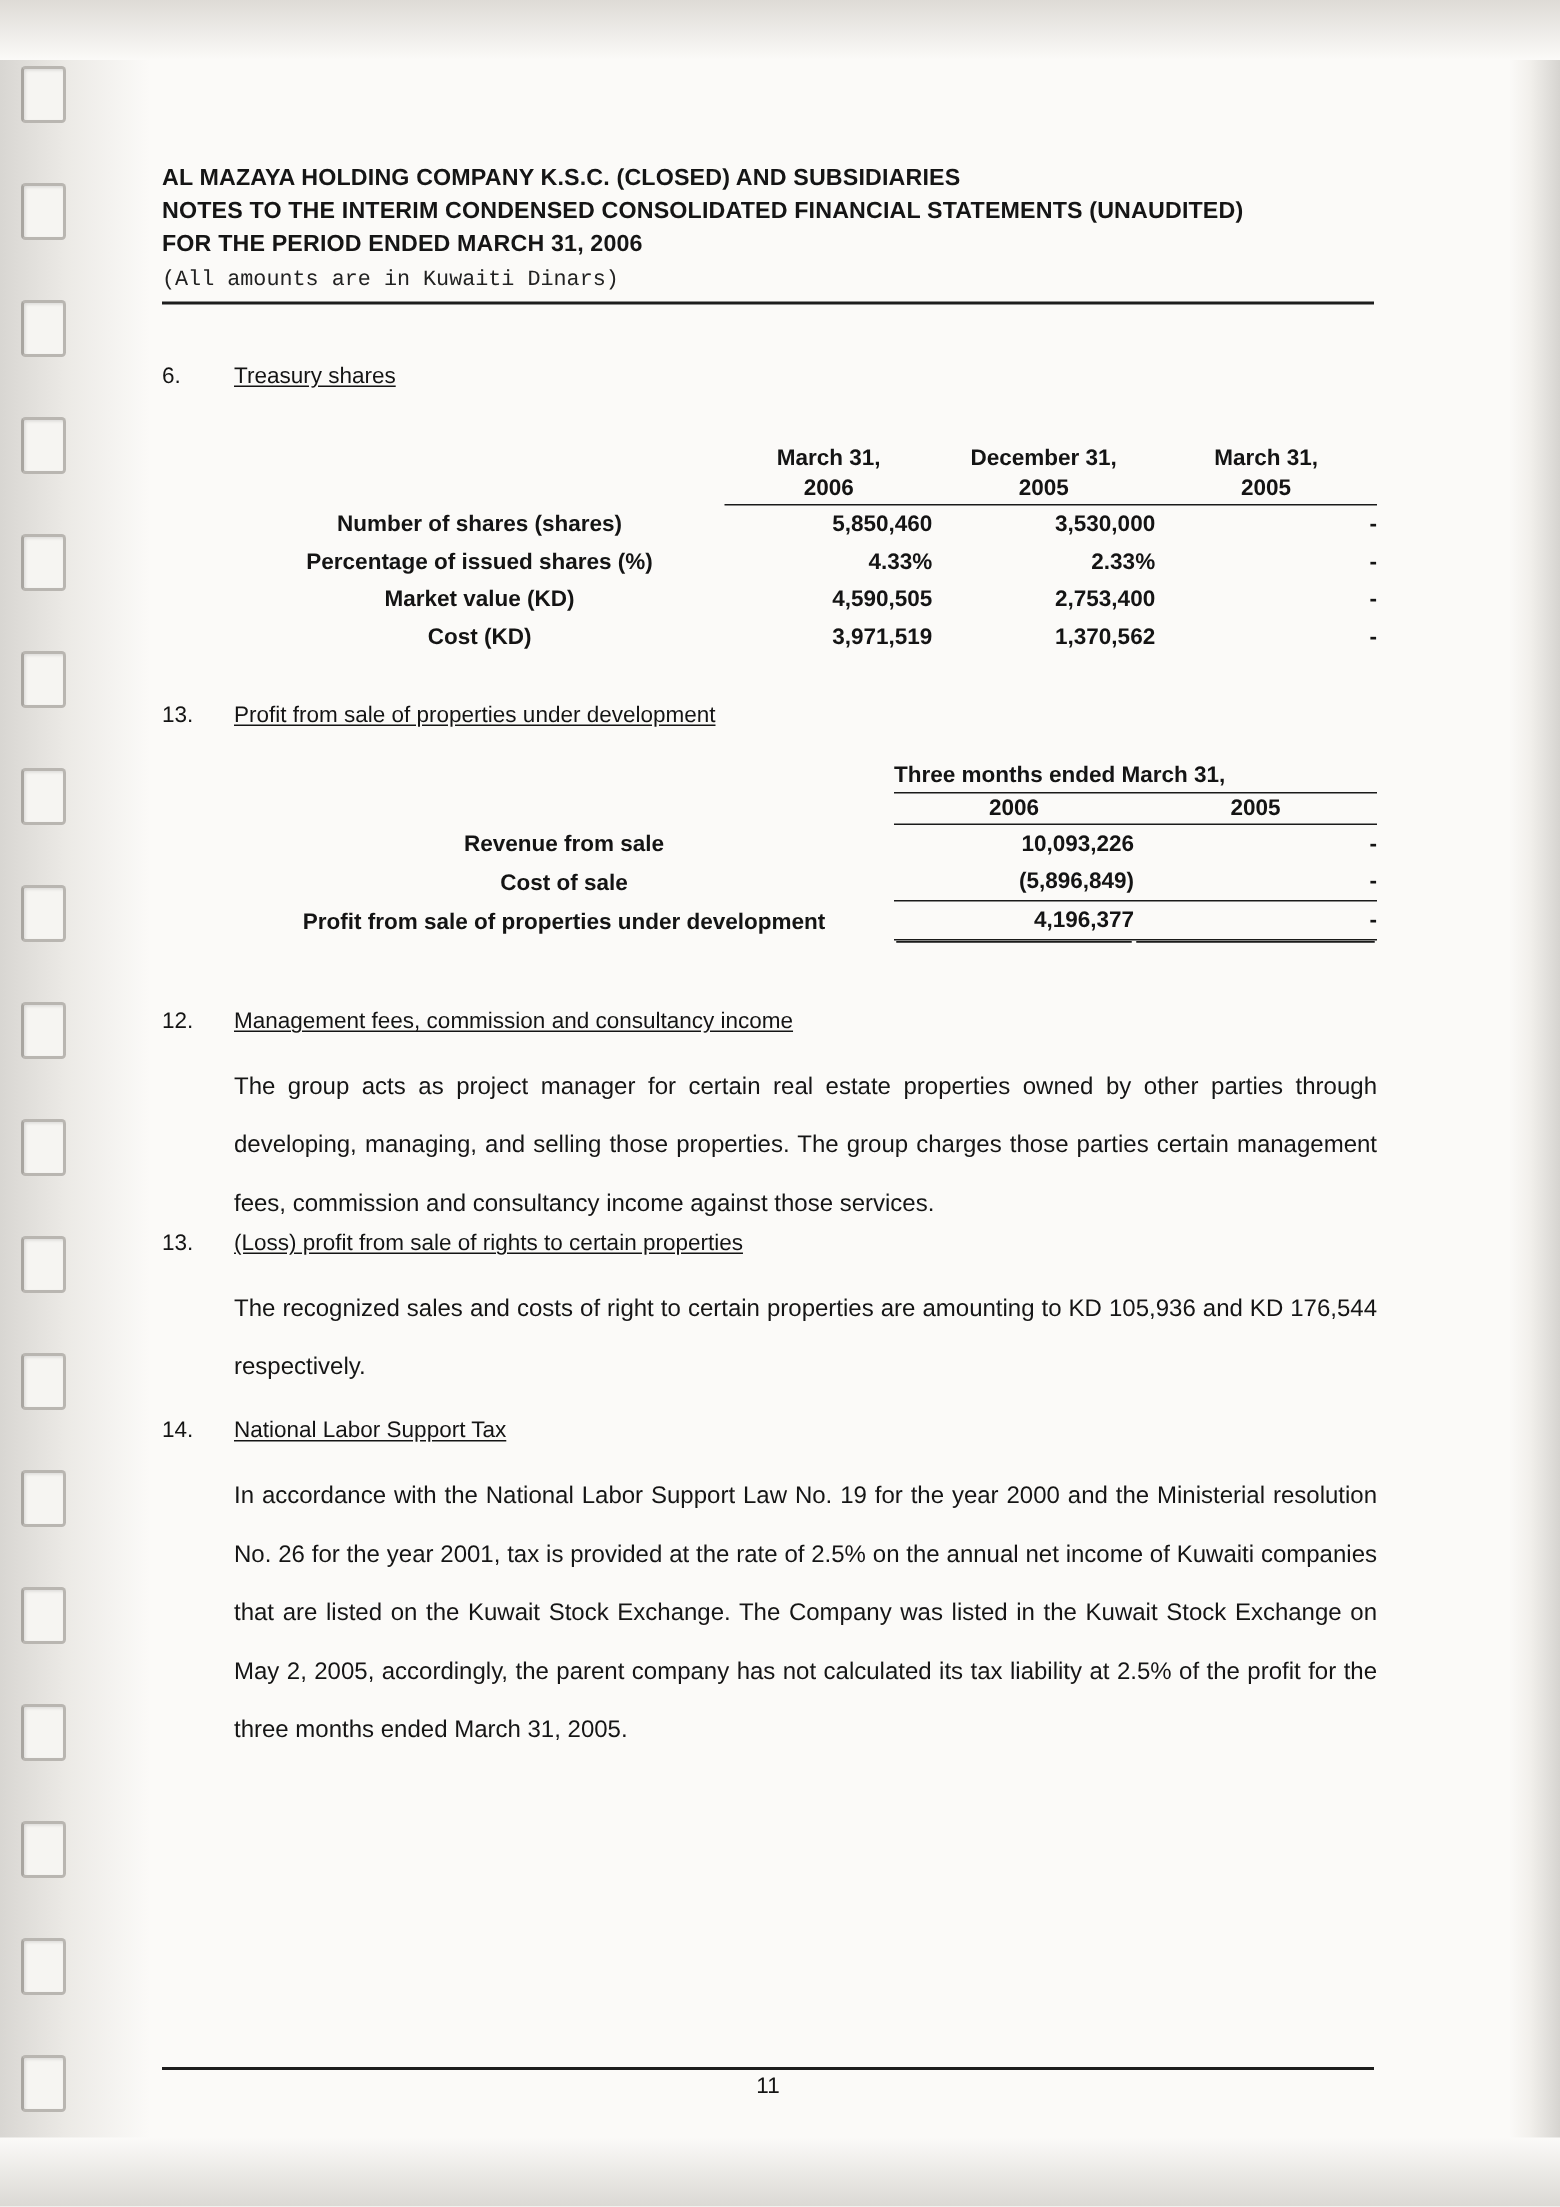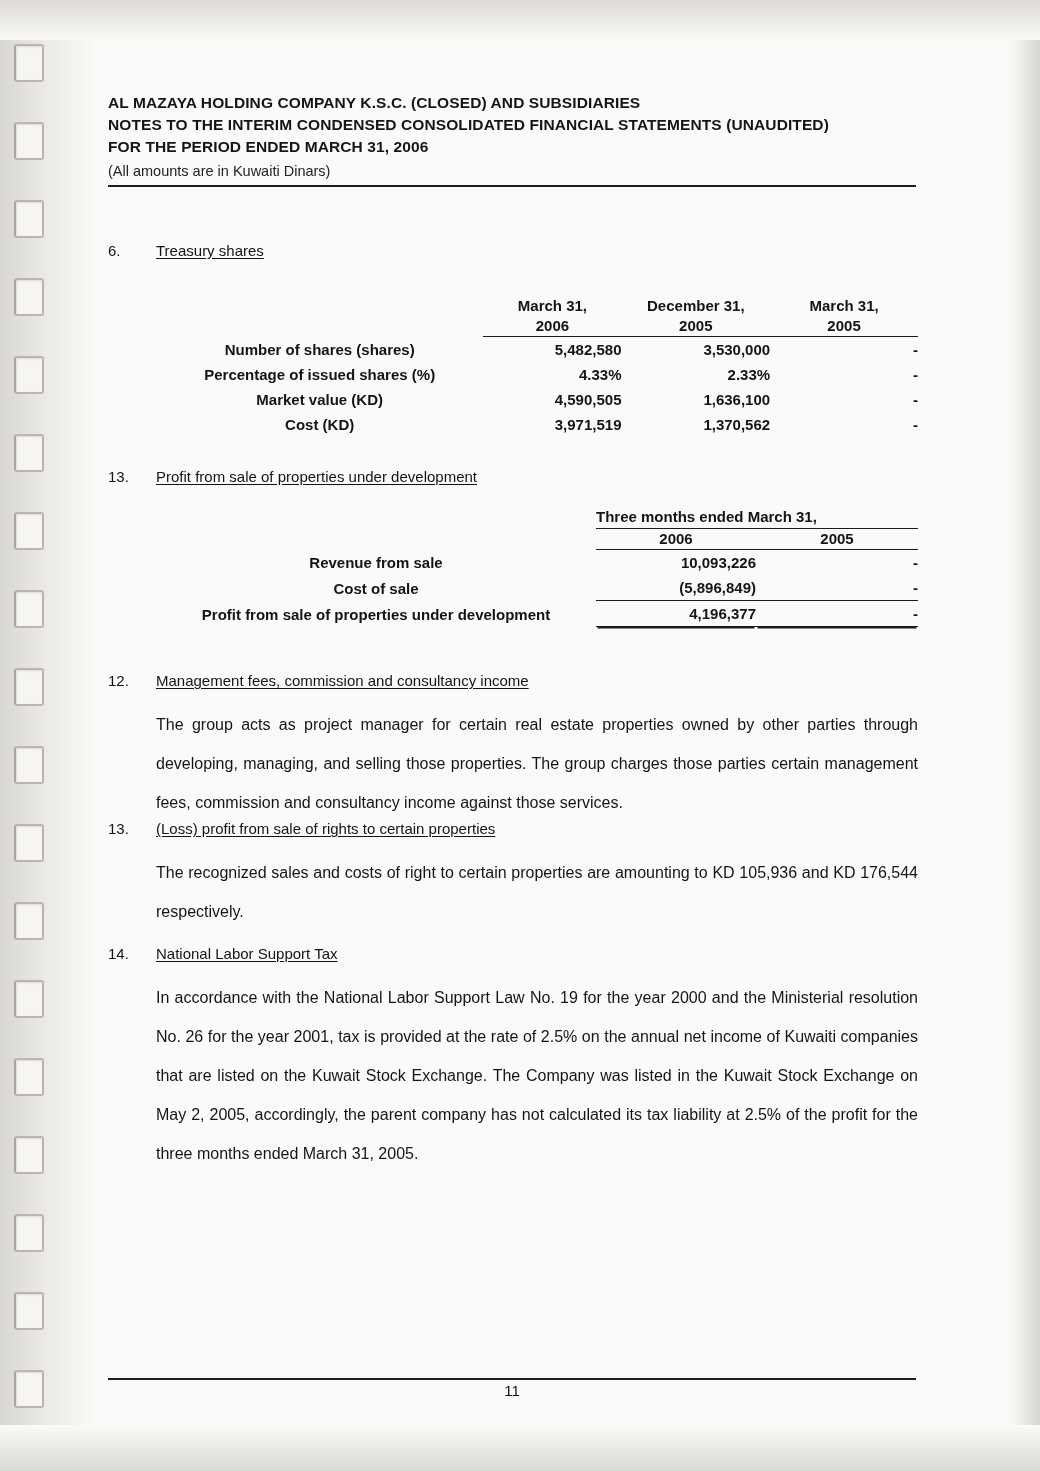--- a/index.html
+++ b/index.html
@@ -71,36 +71,37 @@
     position: absolute;
     left: 96px;
     top: 0;
     width: 848px;
     height: 1471px;
   }
 
   .header {
     position: absolute;
     left: 12px;
-    top: 92px;
+    top: 108px;
     width: 810px;
   }
   .header .line {
     font-weight: bold;
     font-size: 15.5px;
     letter-spacing: 0.1px;
     line-height: 22px;
     color: #151515;
   }
   .header .sub {
     font-weight: normal;
     font-size: 14.5px;
     line-height: 22px;
     margin-top: 2px;
     color: #222;
+    font-family: Liberation Mono, monospace;
   }
   .header .rule {
     margin-top: 3px;
     border-top: 2.2px solid #1d1d1d;
     width: 808px;
   }
 
   .note {
     position: absolute;
     width: 810px;
@@ -271,34 +272,34 @@
             <td class="hdr-cell">March 31,</td>
           </tr>
           <tr>
             <td class="lbl"></td>
             <td class="hdr-cell bold ul-cell">2006</td>
             <td class="hdr-cell ul-cell">2005</td>
             <td class="hdr-cell ul-cell">2005</td>
           </tr>
           <tr>
             <td class="lbl pad-top">Number of shares (shares)</td>
-            <td class="num bold pad-top">5,482,580</td>
+            <td class="num bold pad-top">5,850,460</td>
             <td class="num pad-top">3,530,000</td>
             <td class="num pad-top">-</td>
           </tr>
           <tr>
             <td class="lbl">Percentage of issued shares (%)</td>
             <td class="num bold">4.33%</td>
             <td class="num">2.33%</td>
             <td class="num">-</td>
           </tr>
           <tr>
             <td class="lbl">Market value (KD)</td>
             <td class="num bold">4,590,505</td>
-            <td class="num">1,636,100</td>
+            <td class="num">2,753,400</td>
             <td class="num">-</td>
           </tr>
           <tr>
             <td class="lbl">Cost (KD)</td>
             <td class="num bold">3,971,519</td>
             <td class="num">1,370,562</td>
             <td class="num">-</td>
           </tr>
         </tbody>
       </table>

